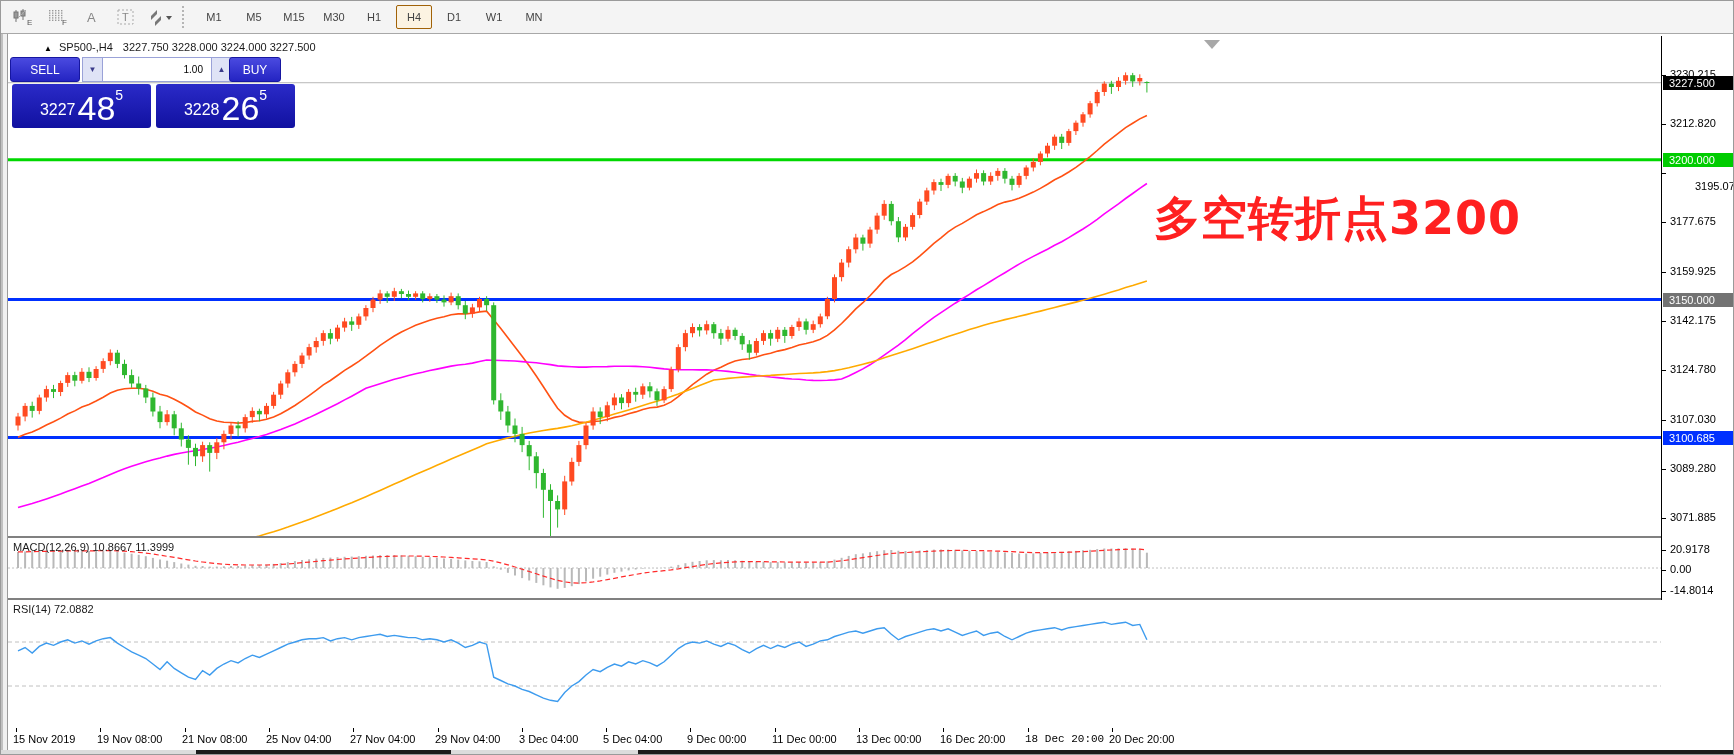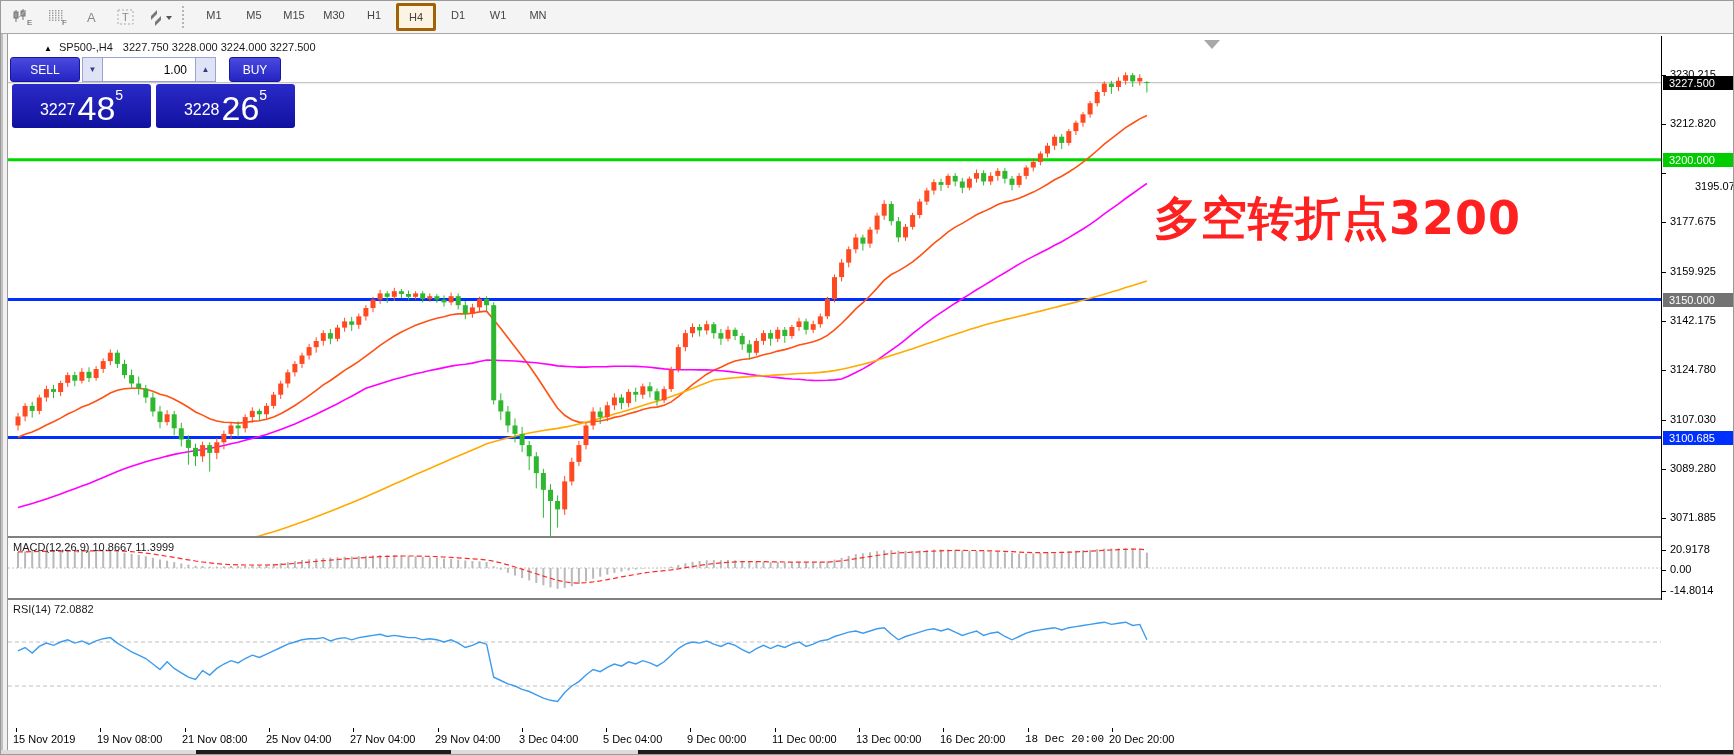--- a/index.html
+++ b/index.html
@@ -6,21 +6,21 @@
   .screen{position:relative;width:1734px;height:755px;background:#ffffff;overflow:hidden;
           font-family:"Liberation Sans",sans-serif;border:1px solid #9a9a9a;box-sizing:border-box;}
   
   .toolbar{position:absolute;left:0;top:0;width:1734px;height:33px;background:#f4f4f4;
            border-bottom:1px solid #a8a8a8;display:flex;align-items:center;padding-left:6px;box-sizing:border-box;}
   .tool-btn{width:30px;height:24px;margin:0 1px;display:flex;align-items:center;justify-content:center;
             border:1px solid transparent;border-radius:2px;color:#555;font-size:13px;cursor:default;}
   .tool-sep{width:5px;height:22px;margin:0 5px;border-left:2px dotted #b5b5b5;}
   .tf-btn{min-width:26px;height:22px;padding:0 4px;margin:0 2px;display:flex;align-items:center;justify-content:center;
           font-size:11px;color:#444;border:1px solid transparent;border-radius:2px;}
-  .tf-btn.active{background:#fcf3e2;border:3px solid #a16207;}
+  .tf-btn.active{background:#fcf3e2;border:1px solid #a16207;}
   
   .chart-win{position:absolute;left:0;top:33px;width:1734px;height:722px;background:#fff;}
   .gutter{position:absolute;left:0;top:0;width:7px;height:716px;border-left:2px solid #c0c0c0;border-right:1px solid #9a9a9a;background:#f0f0f0;box-sizing:border-box;}
   .panel{position:absolute;background:#fff;}
   .price-panel{left:7px;top:2px;width:1653px;height:500px;border-bottom:2px solid #808080;}
   .macd-panel{left:7px;top:504px;width:1653px;height:60px;border-bottom:2px solid #808080;}
   .rsi-panel{left:7px;top:566px;width:1653px;height:128px;border-bottom:1px solid #000;}
   .scale-col{position:absolute;left:1660px;width:74px;background:#fff;border-left:1px solid #000;box-sizing:border-box;}
   .scale-col.s-price{top:2px;height:502px;}
   .scale-col.s-macd{top:504px;height:62px;}
@@ -43,22 +43,22 @@
   
   .trade{position:absolute;left:2px;top:21px;width:290px;}
   .trade .row1{position:relative;height:26px;}
   .btn-sell,.btn-buy{position:absolute;top:0;height:25px;background:linear-gradient(#4a4ae0,#2424c2);
         color:#fff;font-size:12px;display:flex;align-items:center;justify-content:center;border-radius:3px;border:1px solid #1616a0;box-sizing:border-box;}
   .btn-sell{left:0;width:70px;}
   .btn-buy{left:219px;width:52px;}
   .vol-group{position:absolute;left:72px;top:0;height:25px;display:flex;}
   .spin{width:21px;height:25px;background:#dfe3f6;border:1px solid #9aa2d8;display:flex;align-items:center;justify-content:center;
         font-size:8px;color:#3a3a8a;box-sizing:border-box;}
-  .vol-input{width:92px;height:25px;border:1px solid #9aa2d8;border-left:none;border-right:none;text-align:right;
-        font-size:12px;padding:0 8px 0 0;box-sizing:border-box;font-family:"Liberation Sans",sans-serif;}
+  .vol-input{width:108px;height:25px;border:1px solid #9aa2d8;border-left:none;border-right:none;text-align:right;
+        font-size:10px;padding:0 8px 0 0;box-sizing:border-box;font-family:"Liberation Sans",sans-serif;}
   .trade .row2{position:relative;height:44px;margin-top:1px;}
   .quote-box{position:absolute;top:0;width:139px;height:44px;background:linear-gradient(#2a2ac8,#1111a0);
         border-radius:3px;color:#fff;display:flex;align-items:flex-end;justify-content:center;padding-bottom:3px;box-sizing:border-box;}
   .quote-box .small{font-size:16px;line-height:30px;margin-right:2px;}
   .quote-box .big{font-size:34px;font-weight:normal;line-height:34px;}
   .quote-box .sup{font-size:14px;line-height:14px;align-self:flex-start;margin-top:4px;}
   .q-sell{left:2px;} .q-buy{left:146px;}
   .ind-label{position:absolute;left:5px;top:3px;font-size:11px;color:#1a1a1a;white-space:nowrap;}
   svg{display:block;}
 </style>

